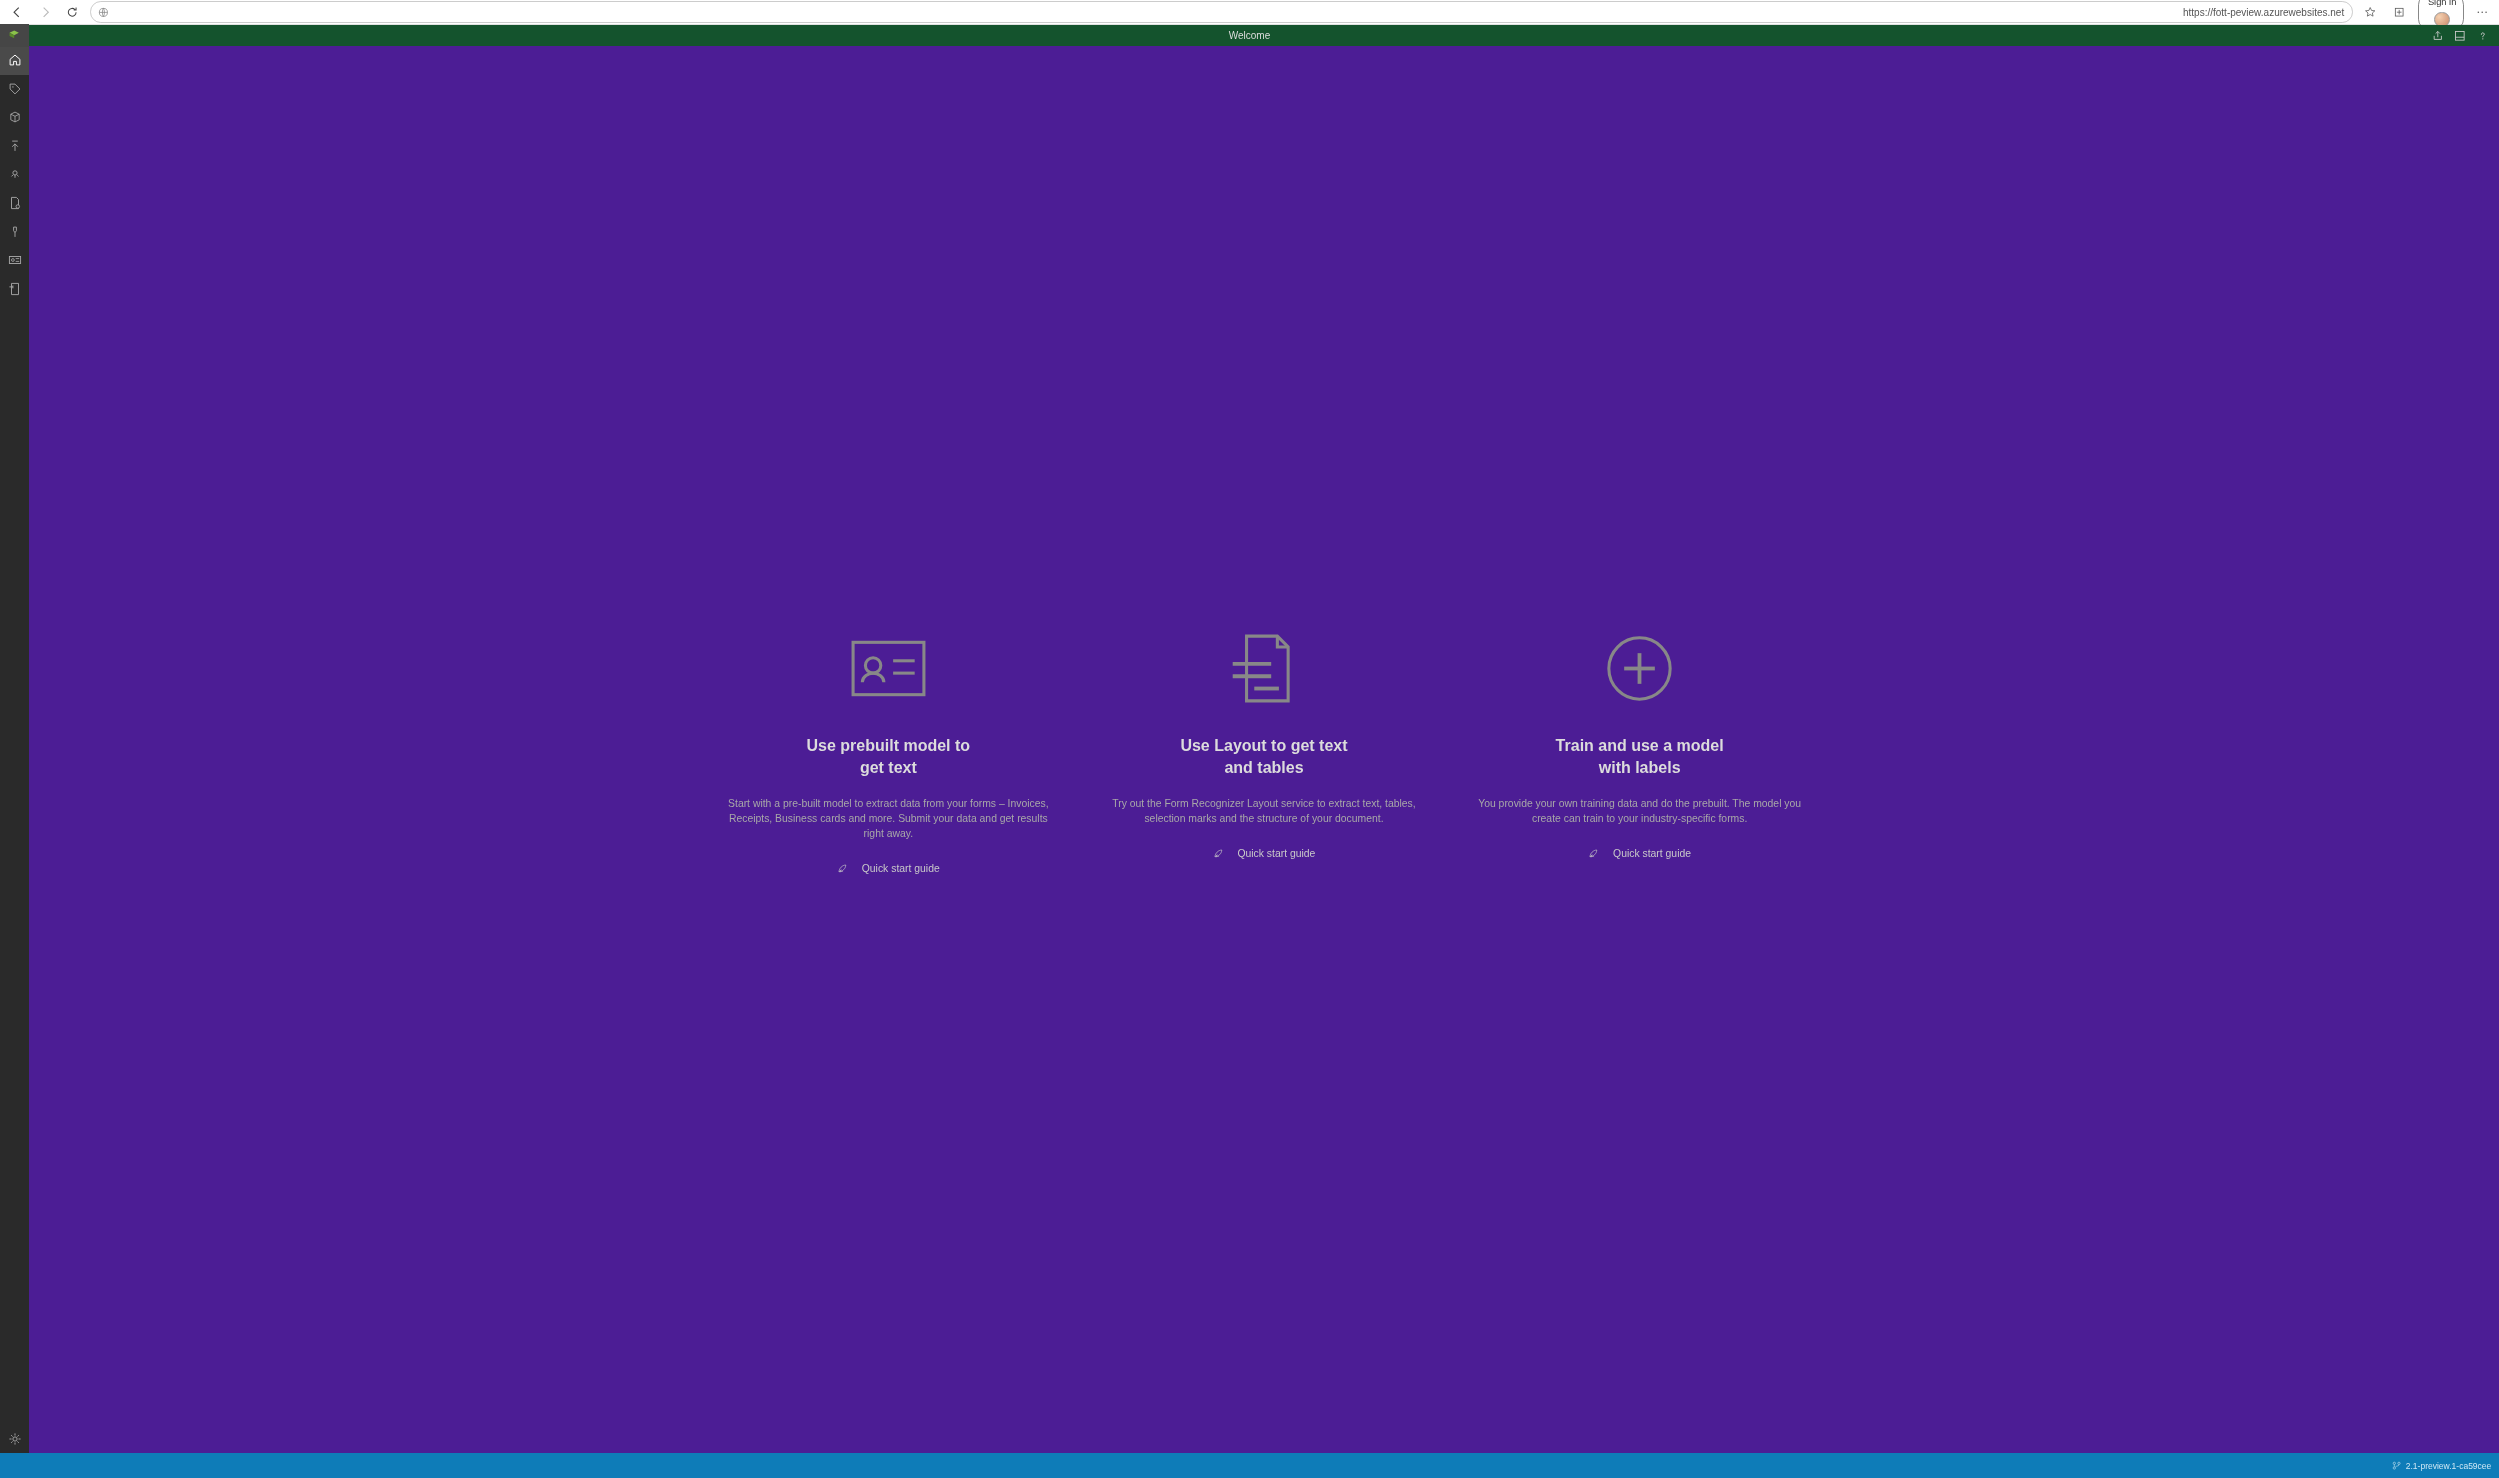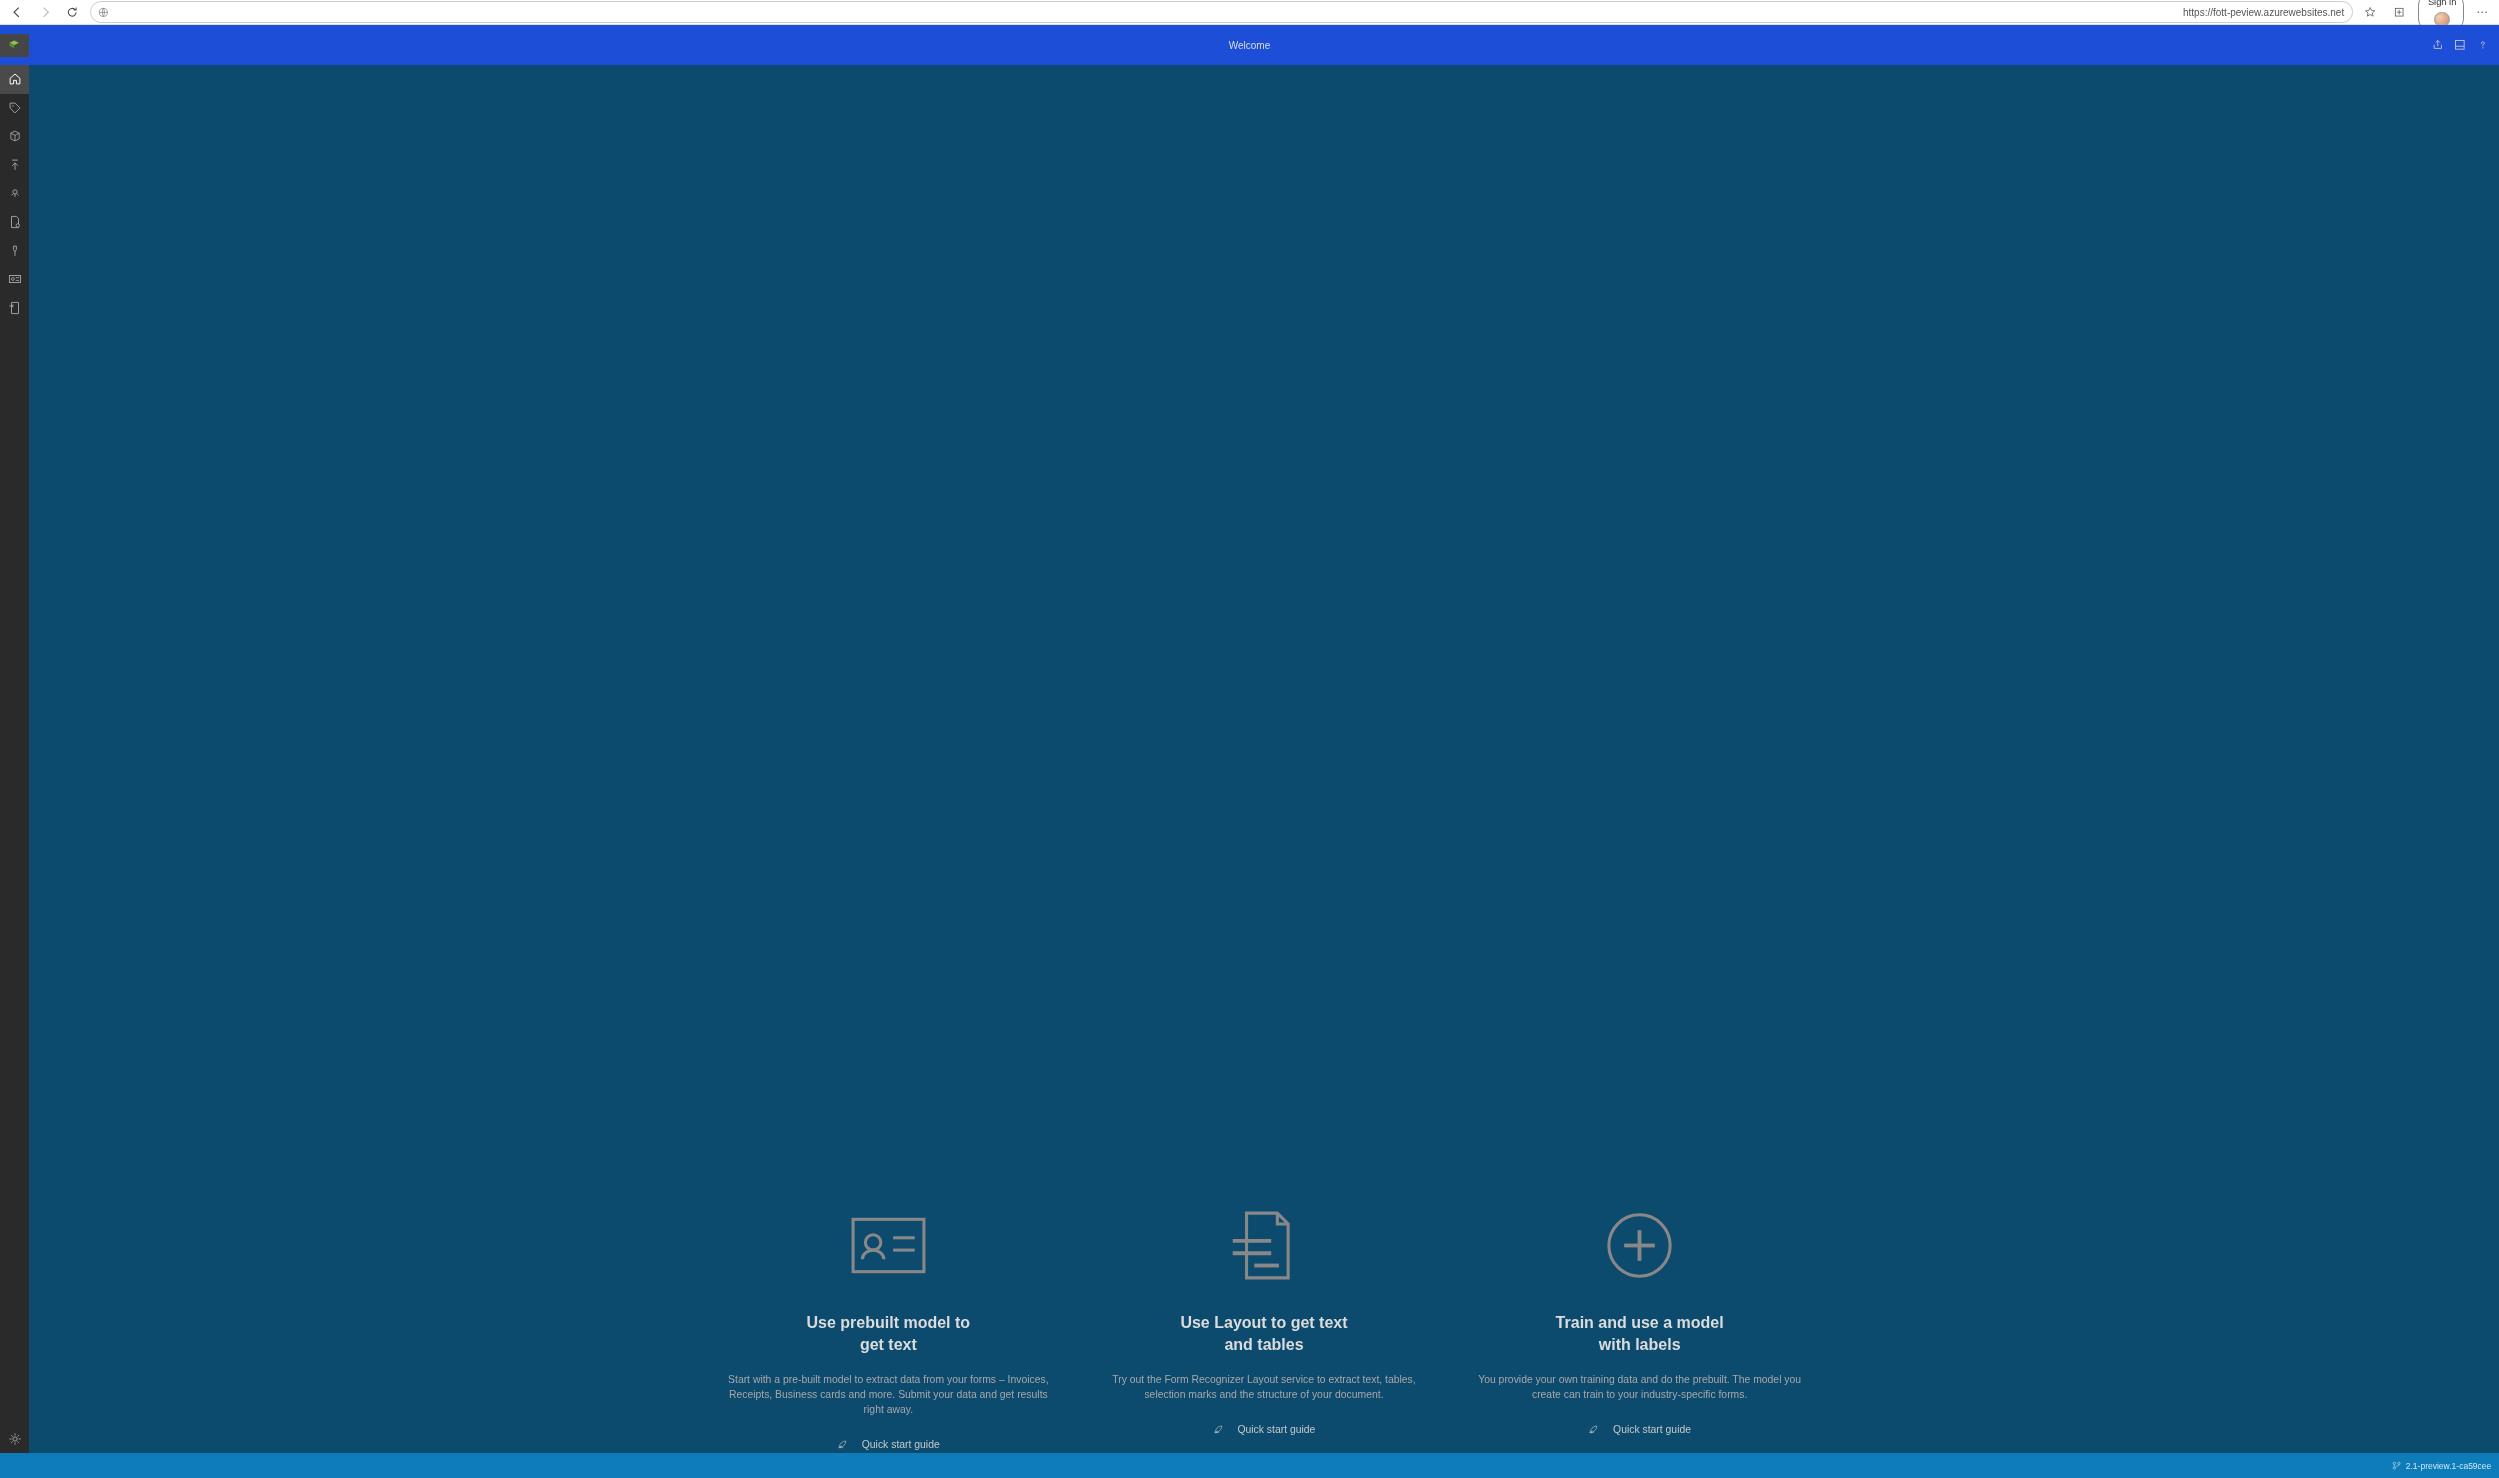--- a/index.html
+++ b/index.html
@@ -50,22 +50,22 @@
     display:flex; align-items:center; gap:4.6px;
     font-size:9.3px; color:#333; cursor:pointer;flex-direction:column;
   }
   .avatar {
     width:15.4px; height:15.4px; border-radius:50%;
     background: radial-gradient(circle at 30% 30%, #f5d0b0, #c98a6a);
     border:0.8px solid #999;
   }
   
   .app-header {
-    height: 40px;
-    background: #1d4ed8;
+    height: 21px;
+    background: #14532d;
     display:flex; align-items:center;
     position:relative;
   }
   .logo-slot {
     width:29px; height:23px;
     display:flex; align-items:center; justify-content:center;
     background:#464646;
   }
   .tab-title {
     position:absolute; left:50%; transform:translateX(-50%);
@@ -87,24 +87,24 @@
   }
   .side-item {
     width:29px; height:28.6px;
     display:flex; align-items:center; justify-content:center;
     color:#aaa; cursor:pointer;
   }
   .side-item.active { background:#4a4a4a; color:#fff; }
   .side-spacer { flex:1; }
   .content {
     flex:1;
-    background:#0c4a6e;
+    background:#4c1d95;
     display:flex;
     justify-content:center;
-    align-items:flex-end;
+    align-items:center;
     padding: 0 31px;
   }
   .cards {
     display:flex;
     gap:46px;
     max-width:1081px;
     width:100%;
     justify-content:space-around;
   }
   .card {

